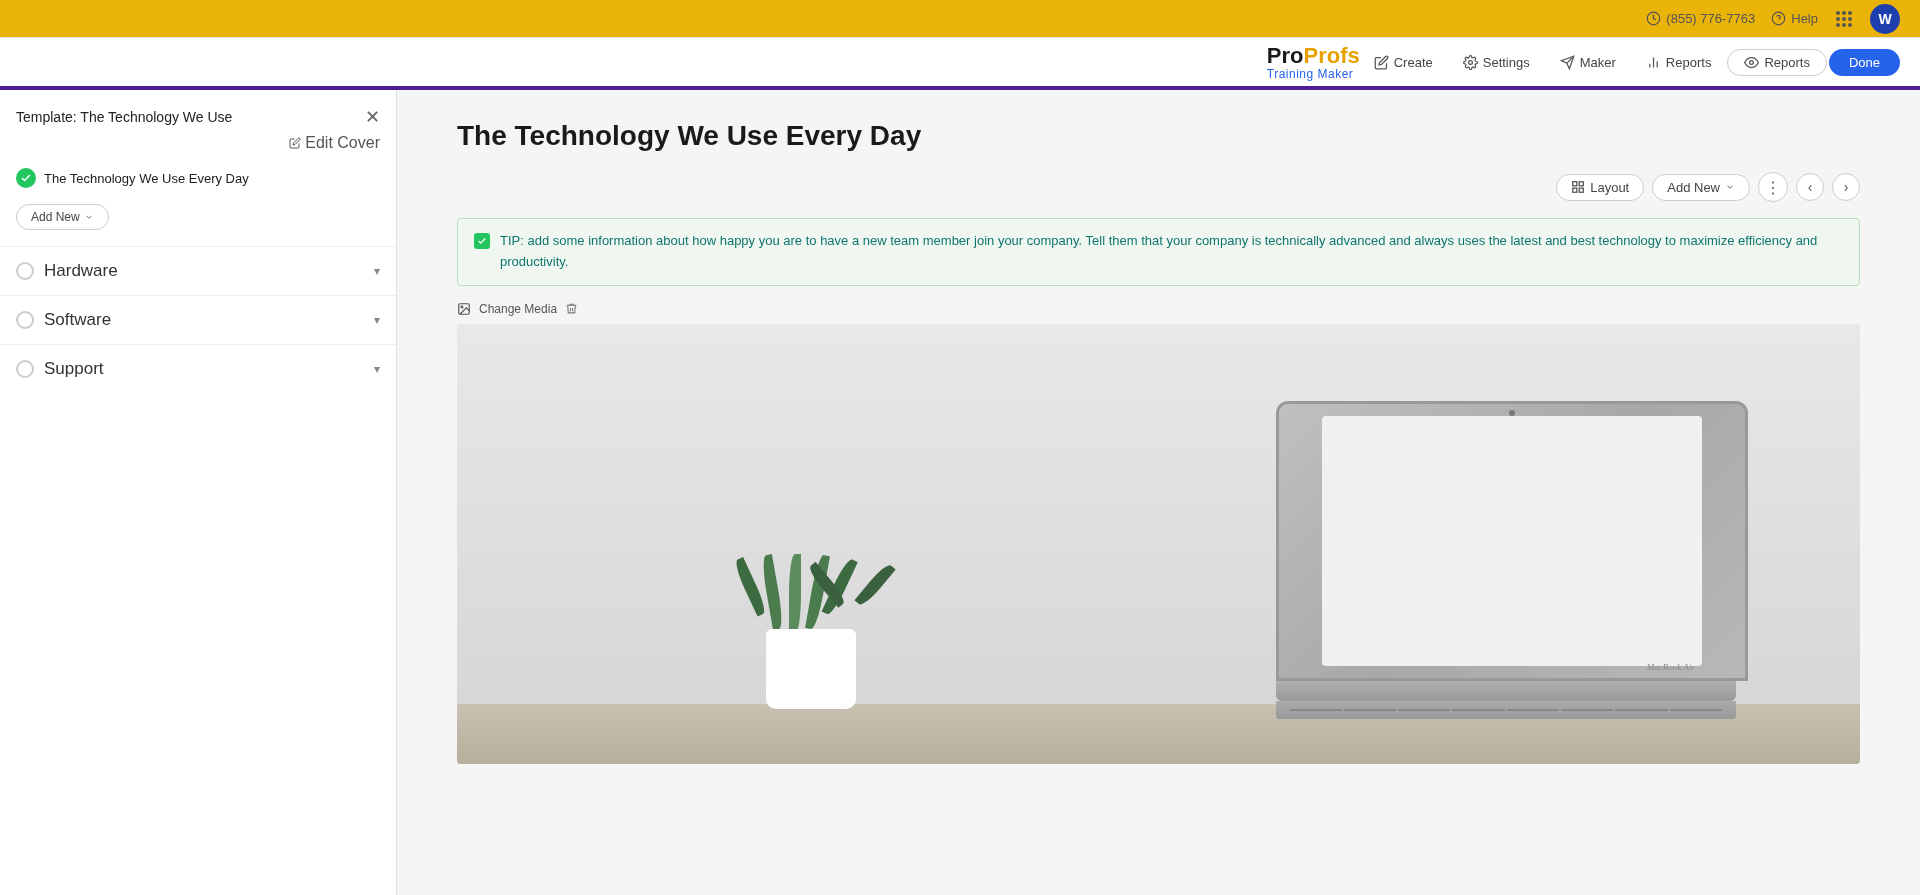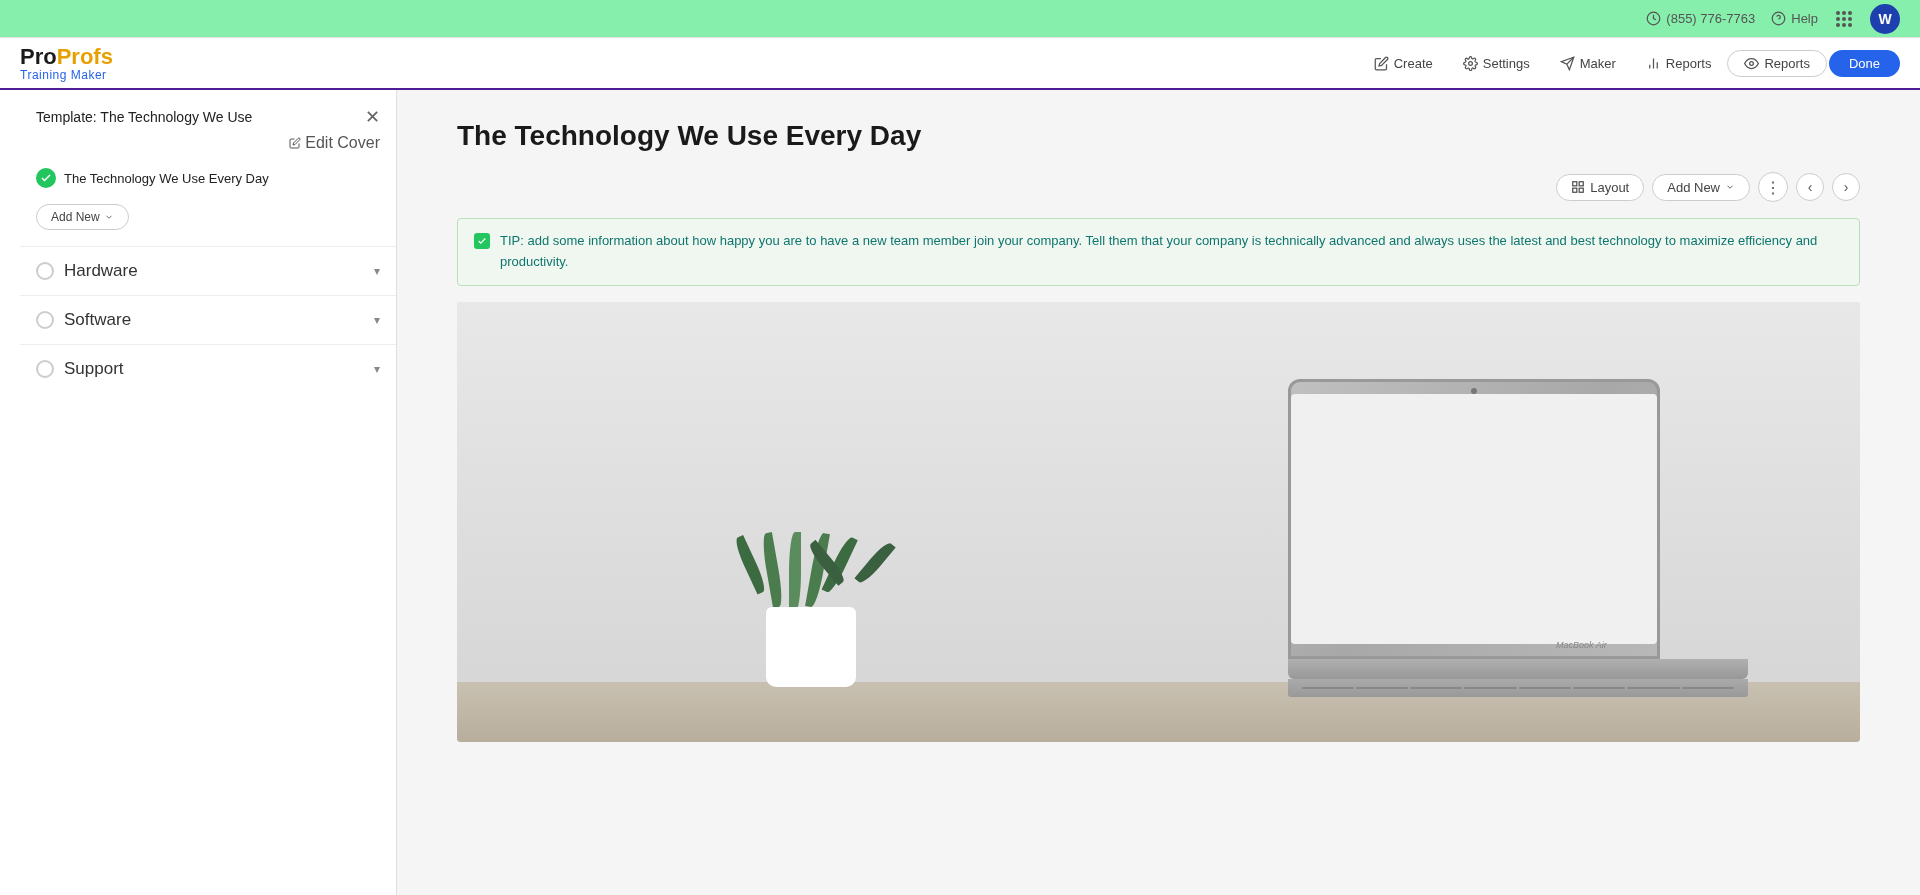--- a/index.html
+++ b/index.html
@@ -1,21 +1,21 @@
 <!DOCTYPE html>
 <html><head>
   <meta charset="utf-8">
   <style>
     * { box-sizing: border-box; margin: 0; padding: 0; }
     body { font-family: -apple-system, BlinkMacSystemFont, 'Segoe UI', Arial, sans-serif; background: #f5f5f5; height: 895px; overflow: hidden; }
 
     
     .top-bar {
       height: 38px;
-      background: #86efac;
+      background: #eab308;
       border-bottom: 1px solid #e0e0e0;
       display: flex;
       align-items: center;
       justify-content: flex-end;
       padding: 0 20px;
       gap: 16px;
       font-size: 13px;
       color: #555;
     }
     .top-bar-item {
@@ -23,25 +23,25 @@
       align-items: center;
       gap: 5px;
       cursor: pointer;
     }
     .top-bar-item svg { width: 15px; height: 15px; }
 
     
     .main-nav {
       height: 52px;
       background: #fff;
-      border-bottom: 2px solid #4c1d95;
+      border-bottom: 4px solid #4c1d95;
       display: flex;
       align-items: center;
       padding: 0 20px;
-      justify-content: space-between;
+      justify-content: flex-end;
     }
     .nav-logo { display: flex; flex-direction: column; line-height: 1; }
     .nav-logo .sub { color: #2563eb; font-size: 11px; font-weight: 500; letter-spacing: 0.5px; margin-top: 1px; }
     .nav-actions { display: flex; align-items: center; gap: 2px; }
     .nav-btn {
       display: flex; align-items: center; gap: 5px;
       padding: 6px 14px; border-radius: 4px; cursor: pointer;
       font-size: 13px; color: #444; background: transparent; border: none;
     }
     .nav-btn svg { width: 15px; height: 15px; }
@@ -72,21 +72,20 @@
 
     
     .sidebar {
       width: 397px;
       min-width: 397px;
       background: #fff;
       border-right: 1px solid #e0e0e0;
       display: flex;
       flex-direction: column;
       overflow-y: auto;
-      padding-left: 20px;
     }
     .sidebar-header {
       padding: 16px 16px 0 16px;
       display: flex;
       align-items: center;
       justify-content: space-between;
     }
     .sidebar-title { font-size: 14px; font-weight: 500; color: #222; }
     .close-btn { cursor: pointer; color: #666; font-size: 18px; background: none; border: none; }
     .edit-cover-row {
@@ -233,26 +232,27 @@
     .leaf:nth-child(4) { height: 75px; transform: rotate(10deg); background: #4a7c4e; }
     .leaf:nth-child(5) { height: 60px; transform: rotate(25deg); background: #3d6b41; }
     .leaf:nth-child(6) { height: 50px; transform: rotate(-40deg); background: #3a6040; }
     .leaf:nth-child(7) { height: 50px; transform: rotate(40deg); background: #3a6040; }
     
     .laptop-container {
       position: absolute;
       right: 8%; bottom: 45px;
     }
     .laptop-screen-part {
-      width: 372px; height: 280px;
+      width: 472px; height: 280px;
       background: linear-gradient(135deg, #c0c0c0 0%, #a8a8a8 50%, #b8b8b8 100%);
       border-radius: 12px 12px 0 0;
       display: flex; align-items: center; justify-content: center;
       position: relative;
       border: 3px solid #999;
+      font-family: Liberation Serif, serif;
     }
     .laptop-screen {
       width: 380px; height: 250px;
       background: #f0f0f0;
       border-radius: 4px;
     }
     .laptop-camera {
       position: absolute;
       top: 6px; left: 50%; transform: translateX(-50%);
       width: 6px; height: 6px; border-radius: 50%; background: #777;
@@ -440,20 +440,37 @@
 
     <div class="tip-box">
       <div class="tip-check">
         <svg width="10" height="10" viewBox="0 0 24 24" fill="none" stroke="#fff" stroke-width="3">
             <polyline points="20 6 9 17 4 12"></polyline>
           </svg>
       </div>
       <span class="tip-text">TIP: add some information about how happy you are to have a new team member join your company. Tell them that your company is technically advanced and always uses the latest and best technology to maximize efficiency and productivity.</span>
     </div>
 
+    <div class="media-bar">
+      <svg width="14" height="14" viewBox="0 0 24 24" fill="none" stroke="#555" stroke-width="2">
+          <rect x="3" y="3" width="18" height="18" rx="2"></rect>
+          <circle cx="8.5" cy="8.5" r="1.5"></circle>
+          <polyline points="21 15 16 10 5 21"></polyline>
+        </svg>
+      <button class="media-bar-btn">
+        <span>Change Media</span>
+      </button>
+      <svg width="13" height="13" viewBox="0 0 24 24" fill="none" stroke="#777" stroke-width="2" style="cursor:pointer">
+          <polyline points="3 6 5 6 21 6"></polyline>
+          <path d="M19 6l-1 14H6L5 6"></path>
+          <path d="M10 11v6"></path>
+          <path d="M14 11v6"></path>
+          <path d="M9 6V4h6v2"></path>
+        </svg>
+    </div>
 
     <div class="content-image">
       <div class="scene">
         <div class="table-surface"></div>
 
         <div class="plant-container">
           <div class="plant-leaves">
             <div class="leaf"></div>
             <div class="leaf"></div>
             <div class="leaf"></div>

